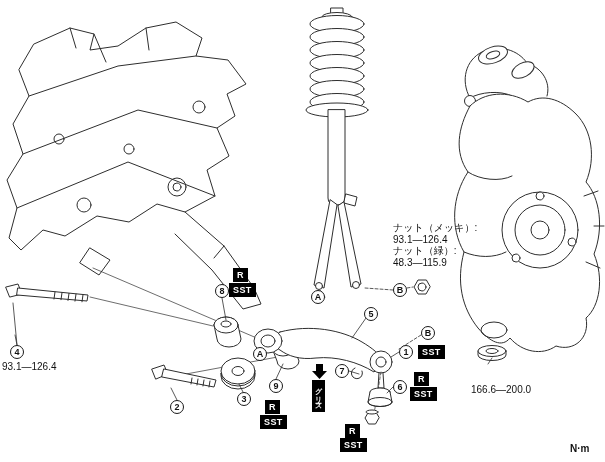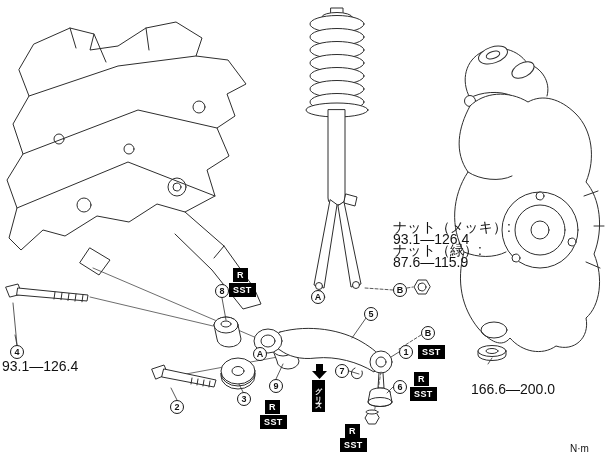--- a/index.html
+++ b/index.html
@@ -17,22 +17,22 @@
   .tag {
     position:absolute; background:#000; color:#fff;
     font-size:9px; font-weight:bold; line-height:1;
     padding:2.5px 4px; letter-spacing:.4px; z-index:5;
     font-family:"Liberation Sans","DejaVu Sans",sans-serif;
   }
   .tag.vertical {
     writing-mode:vertical-rl; text-orientation:upright;
     padding:3px 3px; font-size:7px; letter-spacing:0; height:32px;
   }
-  .note { position:absolute; font-size:14px; line-height:11.5px; white-space:nowrap; z-index:4; }
-  .unit { position:absolute; font-size:10px; font-weight:normal; z-index:4; }
+  .note { position:absolute; font-size:10px; line-height:11.5px; white-space:nowrap; z-index:4; }
+  .unit { position:absolute; font-size:10px; font-weight:bold; z-index:4; }
 </style>
 </head>
 <body>
 
 <div class="stage">
 
   <svg width="605" height="462" viewBox="0 0 605 462" stroke="#2e2e2e" stroke-width="1" fill="none" stroke-linejoin="round" stroke-linecap="round">
 
     <g>
       <path d="M34 44 L70 28 L94 34 L90 50 L118 46 L146 28 L176 22 L202 38 L196 56 L228 60 L246 84 L227 94 L235 116 L217 128 L229 156 L207 170 L215 196 L185 212 L157 204 L129 222 L97 216 L65 236 L43 230 L21 250 L9 238 L17 208 L7 180 L23 154 L13 124 L29 96 L19 70 Z"></path>
@@ -202,19 +202,19 @@
   <div class="tag" style="left:265px;top:400px">R</div>
   <div class="tag" style="left:260px;top:415px">SST</div>
   <div class="tag" style="left:345px;top:424px">R</div>
   <div class="tag" style="left:340px;top:438px">SST</div>
   <div class="tag vertical" style="left:312px;top:380px">グリース</div>
 
   <div class="note" style="left:393px;top:222px">
     <div>ナット（メッキ）:</div>
     <div>93.1—126.4</div>
     <div>ナット（緑）:</div>
-    <div>87.6—115.9</div>
+    <div>48.3—115.9</div>
   </div>
   <div class="note" style="left:2px;top:361px">93.1—126.4</div>
   <div class="note" style="left:471px;top:384px">166.6—200.0</div>
   <div class="unit" style="left:570px;top:443px">N·m</div>
 
 </div>
 
 </body></html>

